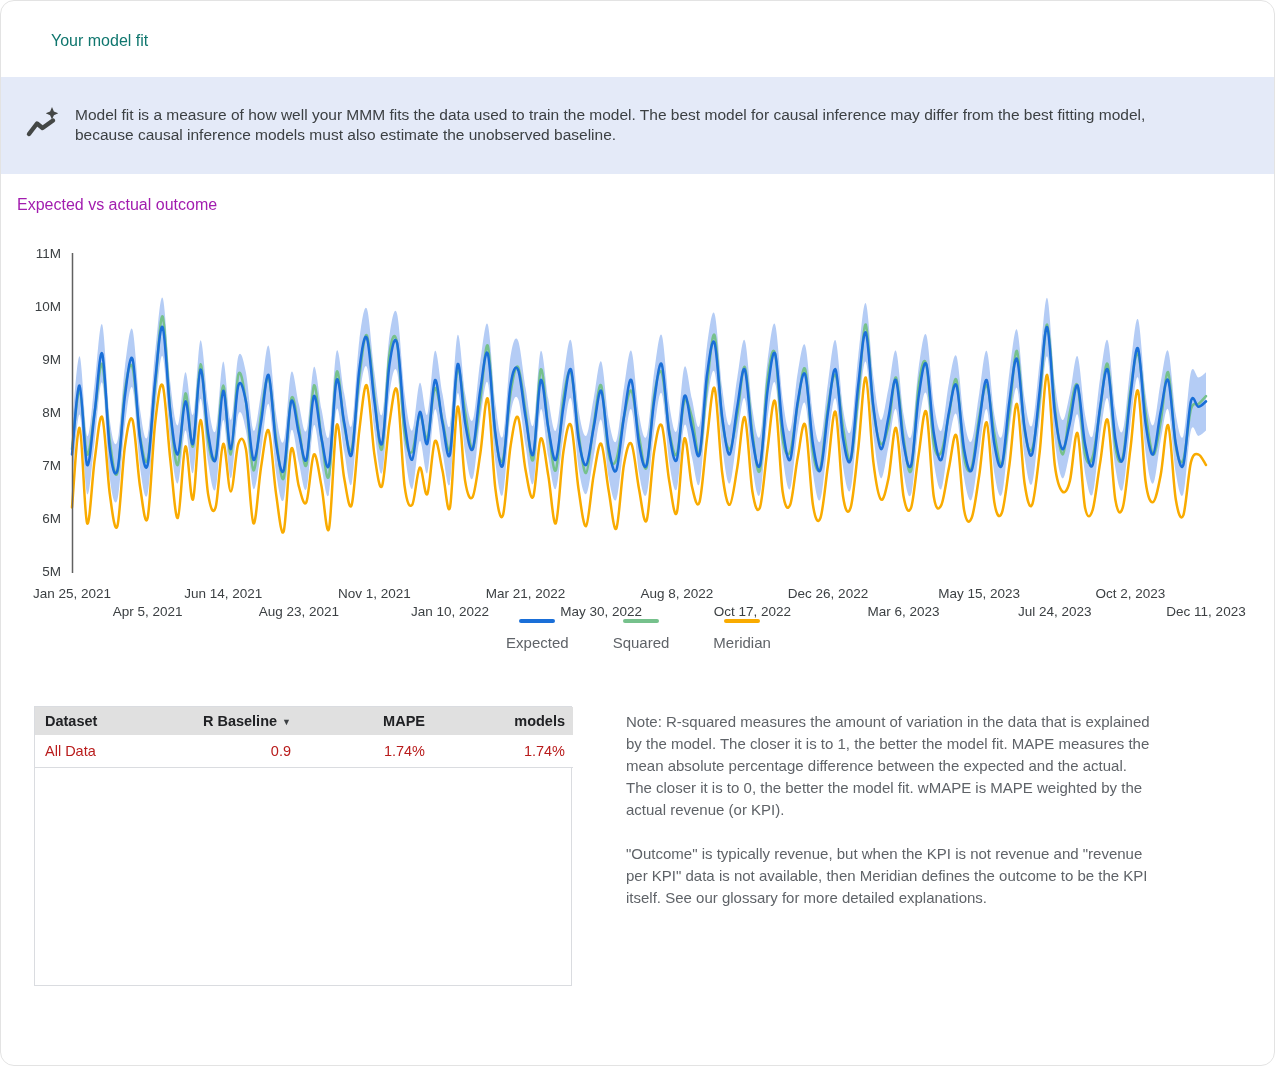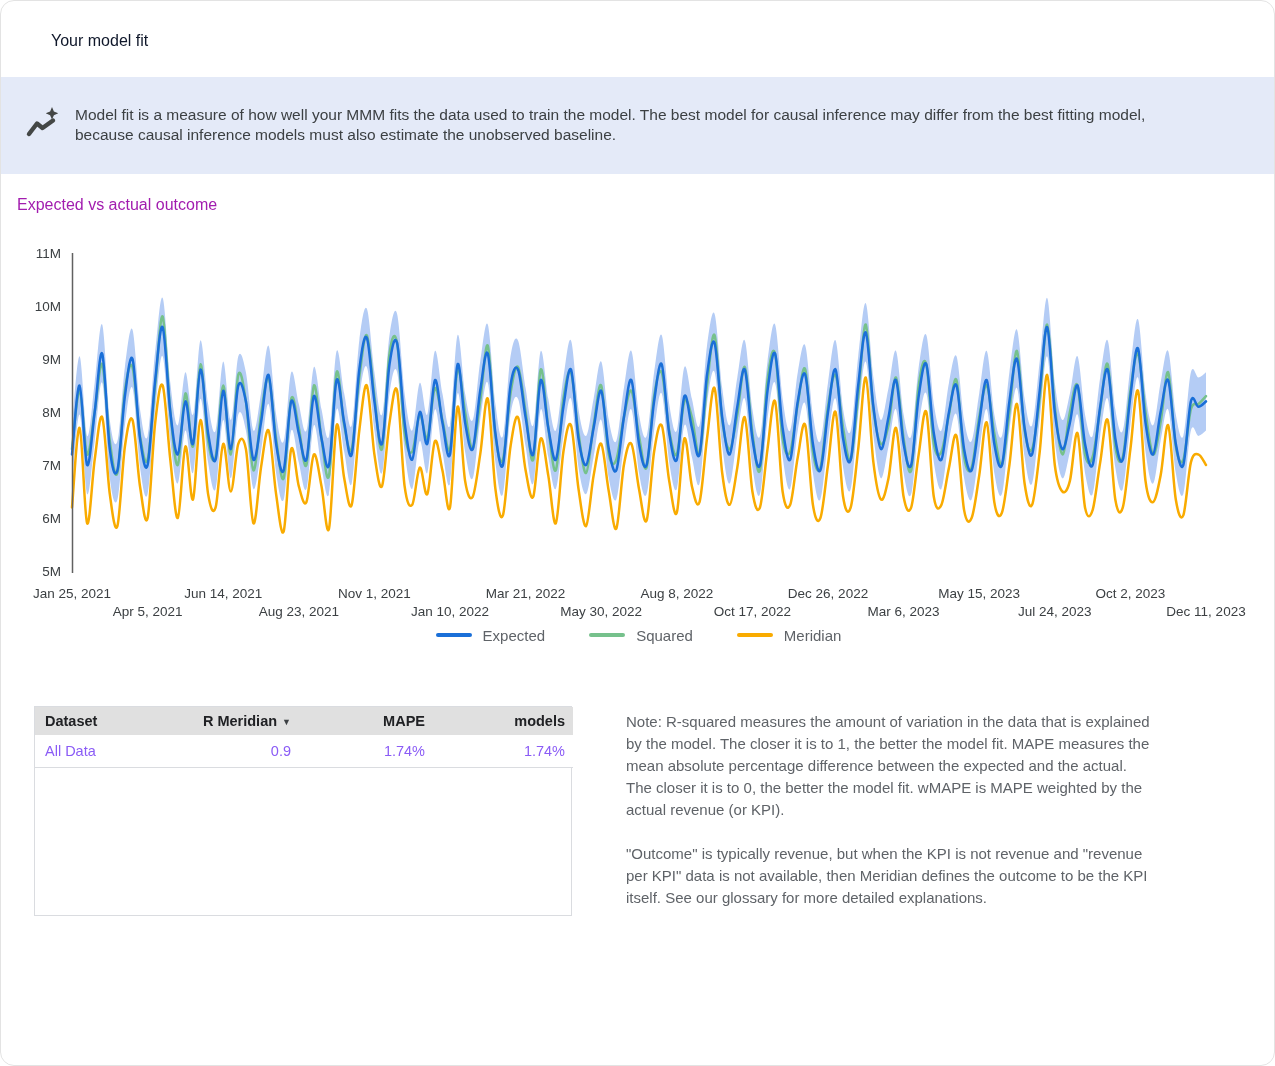--- a/index.html
+++ b/index.html
@@ -2,58 +2,58 @@
 <html><head>
 <meta charset="utf-8">
 <style>
   * { margin:0; padding:0; box-sizing:border-box; }
   html,body { background:#fff; font-family:"Liberation Sans", sans-serif; }
   .card {
     position:relative; width:1275px; height:1066px; background:#fff;
     border:1px solid #e3e3e3; border-radius:14px; overflow:hidden;
   }
   .page-title {
-    position:absolute; left:50px; top:31px; font-size:16px; color:#0f172a;
+    position:absolute; left:50px; top:31px; font-size:16px; color:#0f766e;
   }
   .banner {
     position:absolute; left:0; top:76px; width:1275px; height:97px;
     background:#e4eaf8; display:flex; align-items:center;
   }
   .banner-icon { position:absolute; left:24px; top:104px; width:36px; height:36px; }
   .banner-text {
     position:absolute; left:74px; top:104px; width:1088px;
     font-size:15.5px; line-height:20px; color:#3c4043;
   }
   .section-title {
     position:absolute; left:16px; top:195px; font-size:16px; color:#a21caf;
   }
   .chart-svg { position:absolute; left:0; top:0; width:1275px; height:660px; }
   .legend {
     position:absolute; left:0; top:623px; width:1275px; height:22px;
     display:flex; justify-content:center; align-items:center; gap:44px;
   }
-  .lg-item { display:flex; align-items:center; gap:11px; }
+  .lg-item { display:flex; align-items:center; gap:11px;flex-direction:column; }
   .lg-swatch { width:36px; height:3.5px; border-radius:2px; display:inline-block; }
   .lg-label { font-size:15px; color:#5f6368; }
   .fit-table-box {
-    position:absolute; left:33px; top:705px; width:538px; height:210px;
+    position:absolute; left:33px; top:705px; width:538px; height:280px;
     border:1px solid #dadce0; background:#fff;
   }
   table.fit-table { width:100%; border-collapse:collapse; table-layout:fixed; }
   table.fit-table col.c1 { width:152px; }
   table.fit-table col.c2 { width:112px; }
   table.fit-table col.c3 { width:134px; }
   table.fit-table col.c4 { width:140px; }
   table.fit-table th {
     background:#e0e0e0; height:28px; font-size:14.5px; font-weight:700; color:#202124;
     text-align:right; padding:0 8px; white-space:nowrap;
   }
   table.fit-table th.first { text-align:left; padding-left:10px; }
   table.fit-table td {
-    height:32px; font-size:14.5px; color:#8b5cf6; text-align:right; padding:0 8px;
+    height:32px; font-size:14.5px; color:#b91c1c; text-align:right; padding:0 8px;
     border-bottom:1px solid #dadce0; background:#fff;
   }
   table.fit-table td.first { text-align:left; padding-left:10px; }
   .sort-icon { font-size:9px; color:#3c4043; margin-left:5px; vertical-align:1px; }
   .notes {
     position:absolute; left:625px; top:710px; width:528px;
     font-size:15px; line-height:22px; color:#5f6368;
   }
   .notes p + p { margin-top:22px; }
 </style>
@@ -123,21 +123,21 @@
     <table class="fit-table">
       <colgroup>
           <col class="c1">
           <col class="c2">
           <col class="c3">
           <col class="c4">
         </colgroup>
       <thead>
         <tr>
           <th class="first">Dataset</th>
-          <th><span>R Meridian</span><span class="sort-icon">▼</span></th>
+          <th><span>R Baseline</span><span class="sort-icon">▼</span></th>
           <th>MAPE</th>
           <th>models</th>
         </tr>
       </thead>
       <tbody>
         <tr>
           <td class="first">All Data</td>
           <td>0.9</td>
           <td>1.74%</td>
           <td>1.74%</td>

